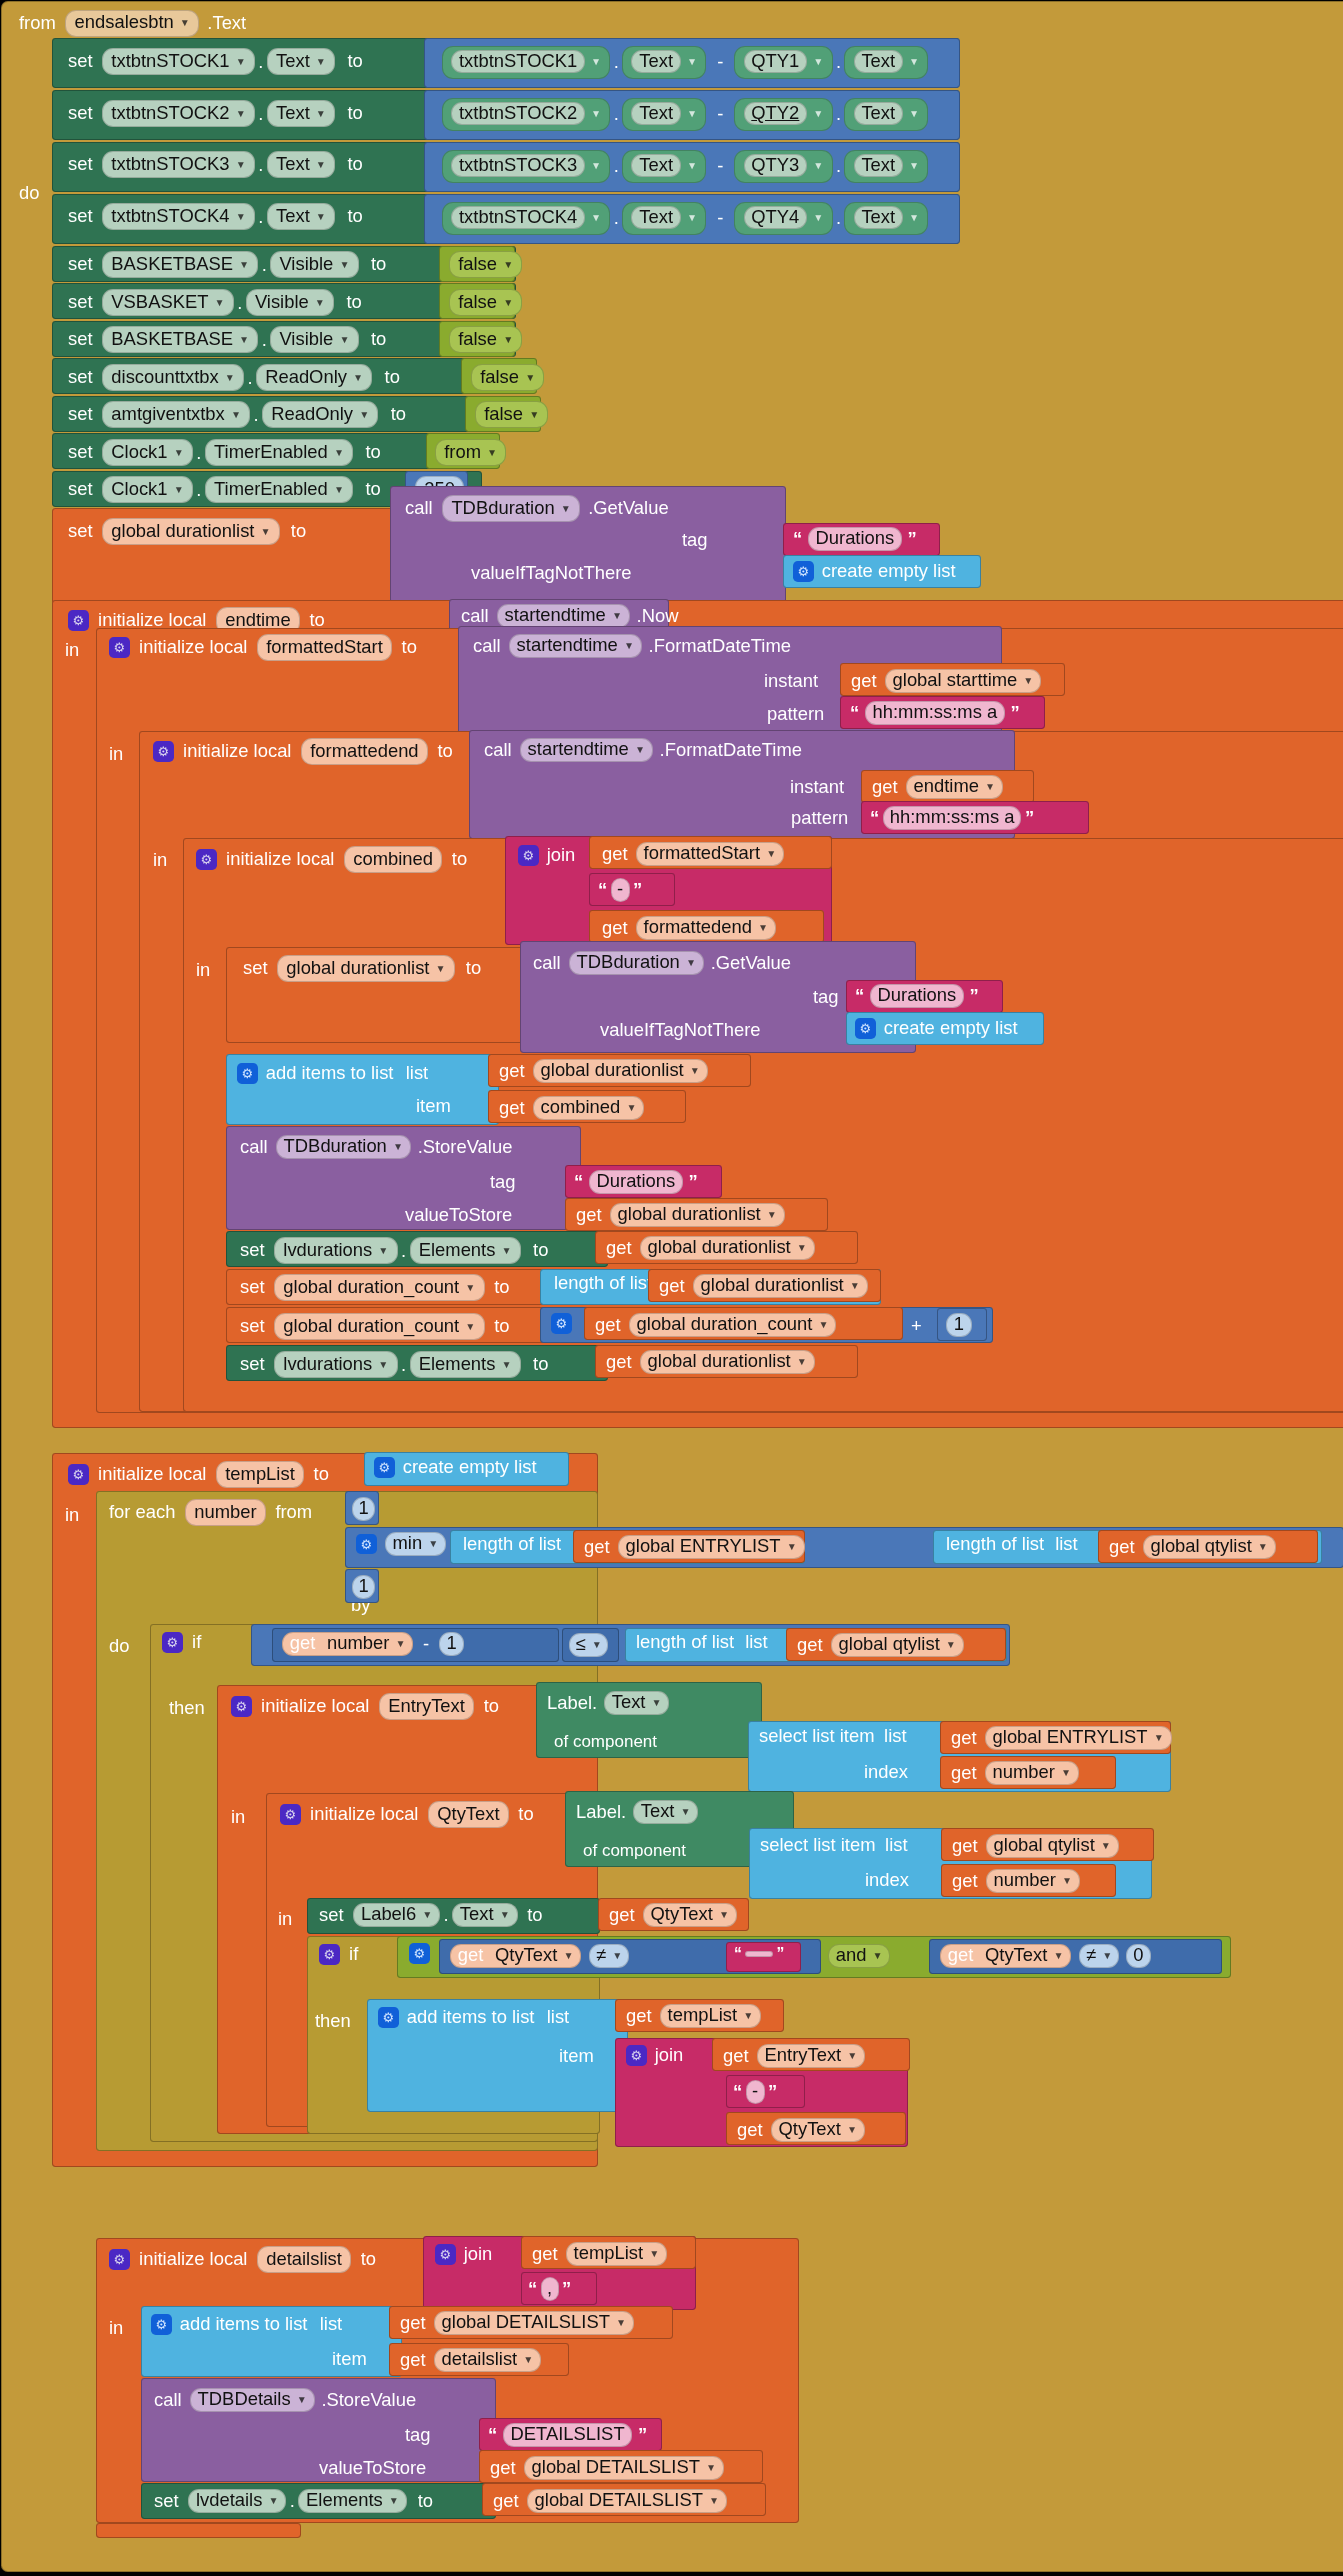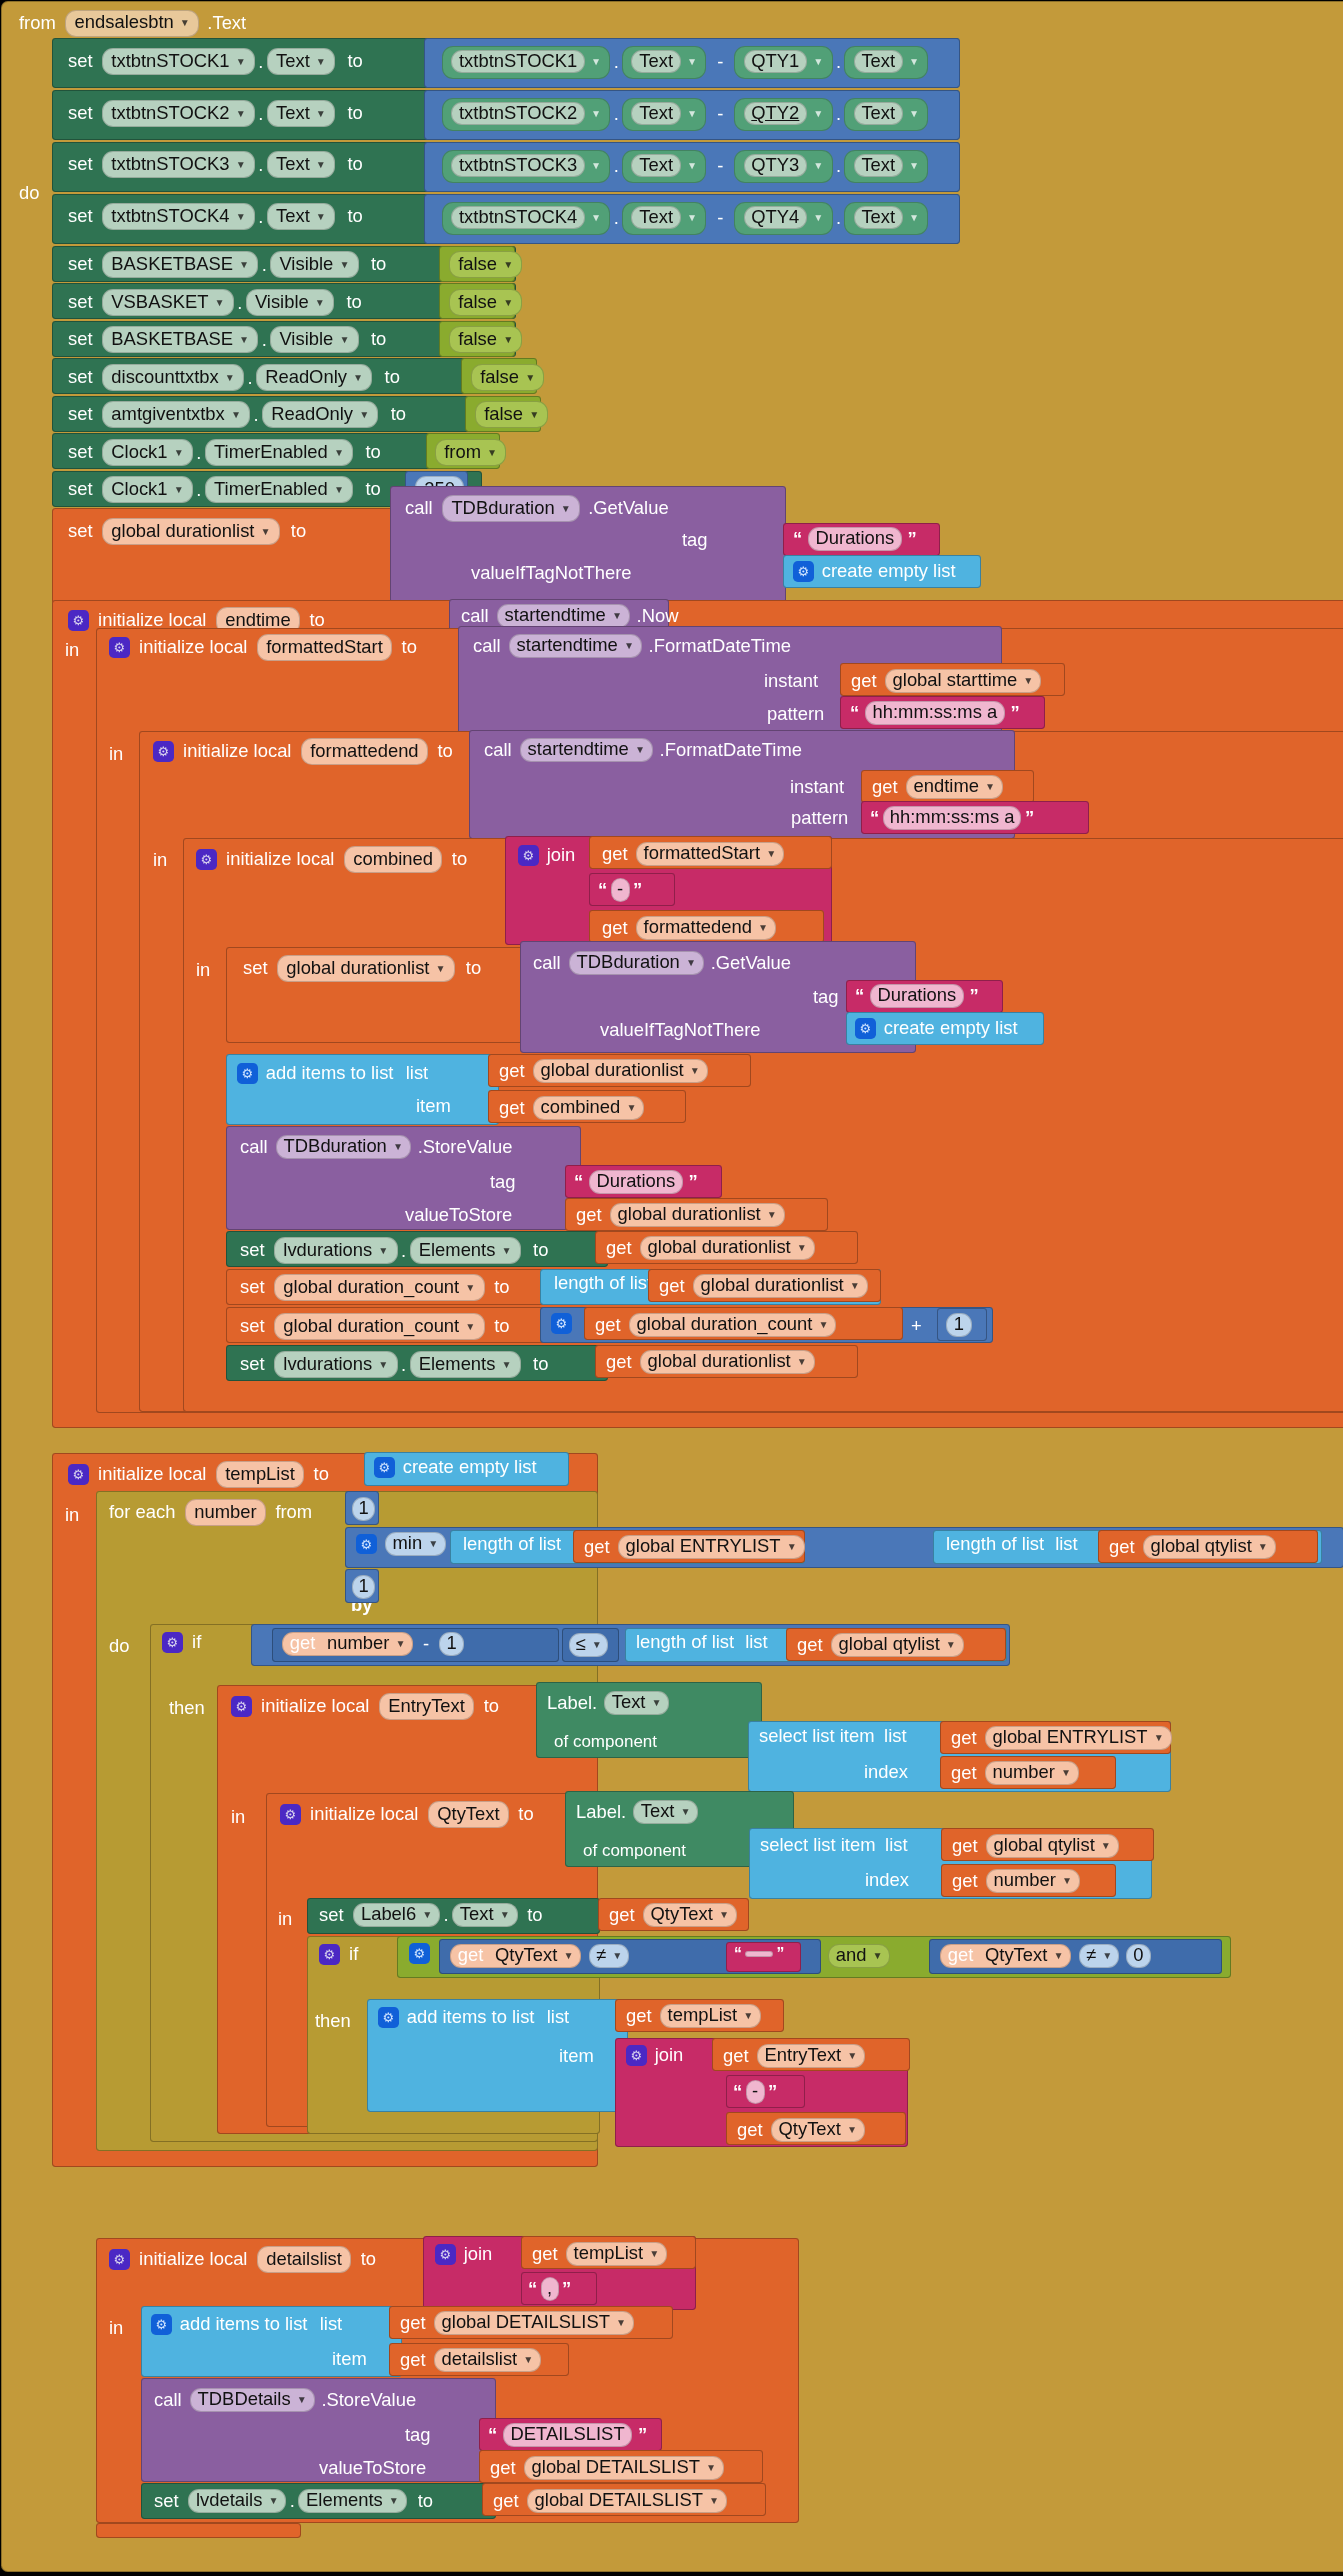--- a/index.html
+++ b/index.html
@@ -780,21 +780,21 @@
   <span class="lbl" style="margin-left:11px;">list</span>
 </div>
 <div class="blk c-var" style="left:1098px;top:1530px;width:220px;height:33px;"></div>
 <div class="row" style="left:1109px;top:1535px;">
   <span class="lbl">get</span>
   <span class="fld orng" style="margin-left:8.2px;padding:1.4px 6.8px 2.7px;">
       <span>global qtylist</span>
       <span class="cv">▼</span>
     </span>
 </div>
-<div class="row" style="left:351px;top:1596px;font-weight:bold;">
+<div class="row" style="left:351px;top:1596px;">
   <span class="lbl">by</span>
 </div>
 <div class="blk c-math" style="left:345px;top:1569px;width:34px;height:34px;"></div>
 <div class="row" style="left:352px;top:1575px;">
   <span class="fld blu" style="padding:1.4px 5.5px 2.7px;">1</span>
 </div>
 <div class="row" style="left:109px;top:1637px;">
   <span class="lbl">do</span>
 </div>
 

